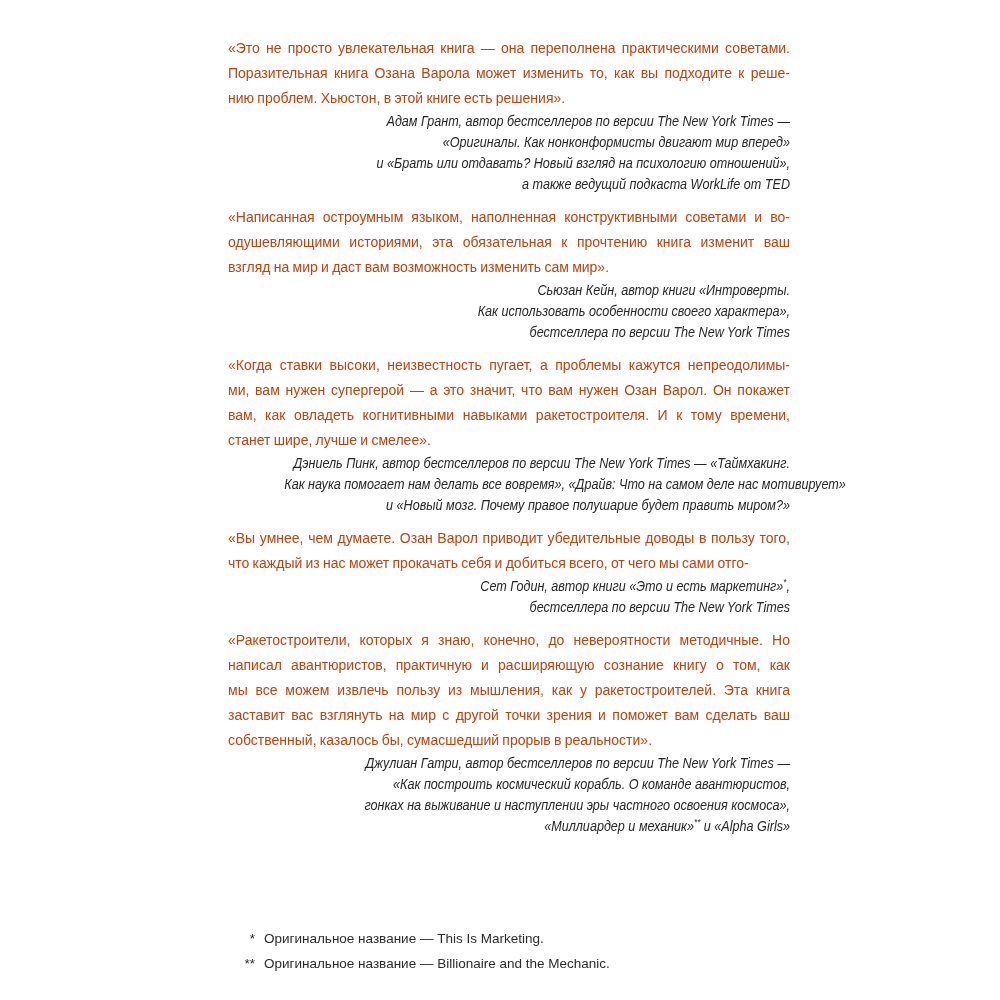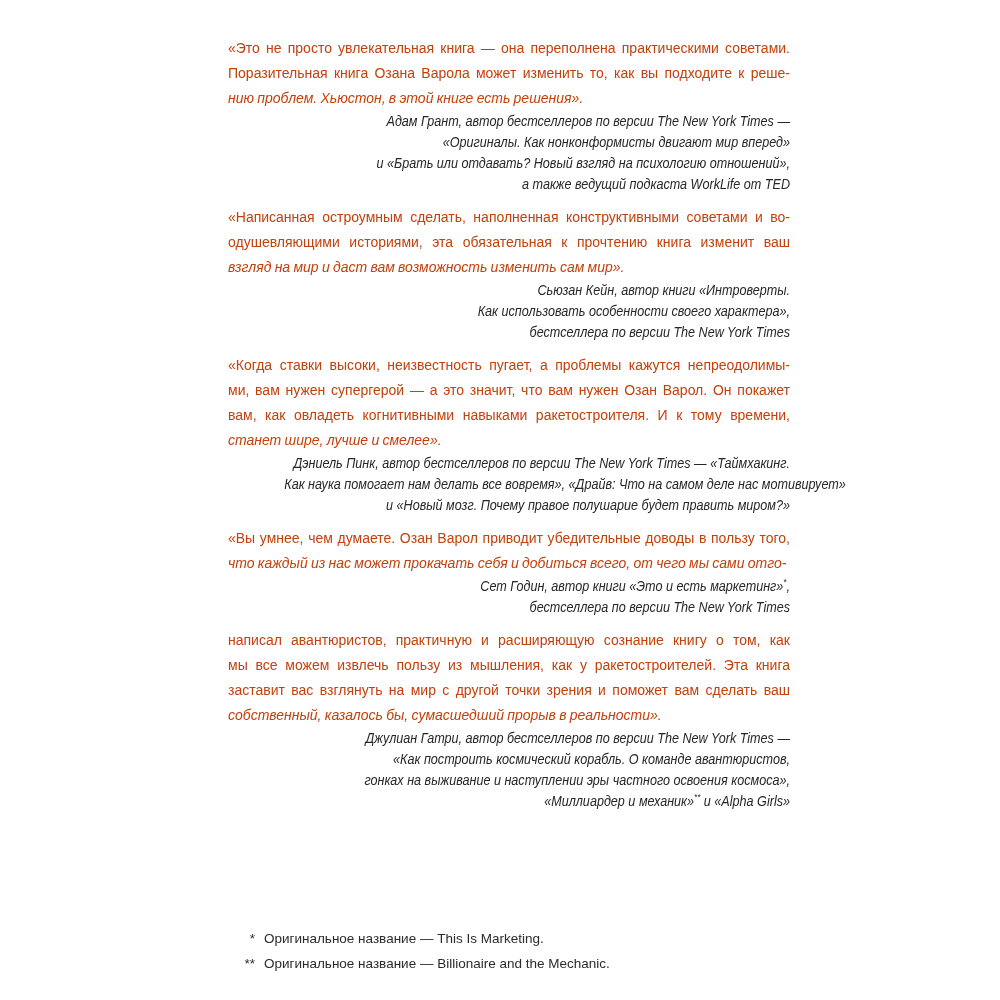--- a/index.html
+++ b/index.html
@@ -31,21 +31,20 @@
     line-height: 25px;
     word-spacing: -0.6px;
     color: #c2410c;
   }
   .quote-line {
     text-align: justify;
     text-align-last: justify;
   }
   .quote-line:last-child {
     text-align-last: left;
-    font-style: italic;
   }
   .attribution {
     font-size: 14px;
     font-style: italic;
     line-height: 21px;
     text-align: right;
     color: #262626;
     transform: scaleX(0.9);
     transform-origin: 100% 0;
   }
@@ -93,21 +92,21 @@
     <div class="attribution">
           <div class="attribution-line">Адам Грант, автор бестселлеров по версии The New York Times —</div>
           <div class="attribution-line">«Оригиналы. Как нонконформисты двигают мир вперед»</div>
           <div class="attribution-line">и «Брать или отдавать? Новый взгляд на психологию отношений»,</div>
           <div class="attribution-line">а также ведущий подкаста WorkLife от TED</div>
         </div>
   </section>
 
   <section class="review">
     <div class="quote">
-          <div class="quote-line">«Написанная остроумным сделать, наполненная конструктивными советами и во-</div>
+          <div class="quote-line">«Написанная остроумным языком, наполненная конструктивными советами и во-</div>
           <div class="quote-line">одушевляющими историями, эта обязательная к прочтению книга изменит ваш</div>
           <div class="quote-line">взгляд на мир и даст вам возможность изменить сам мир».</div>
         </div>
     <div class="attribution">
           <div class="attribution-line">Сьюзан Кейн, автор книги «Интроверты.</div>
           <div class="attribution-line">Как использовать особенности своего характера»,</div>
           <div class="attribution-line">бестселлера по версии The New York Times</div>
         </div>
   </section>
 
@@ -131,20 +130,21 @@
           <div class="quote-line">что каждый из нас может прокачать себя и добиться всего, от чего мы сами отго-</div>
         </div>
     <div class="attribution">
           <div class="attribution-line">Сет Годин, автор книги «Это и есть маркетинг»<sup>*</sup>,</div>
           <div class="attribution-line">бестселлера по версии The New York Times</div>
         </div>
   </section>
 
   <section class="review">
     <div class="quote">
+          <div class="quote-line">«Ракетостроители, которых я знаю, конечно, до невероятности методичные. Но</div>
           <div class="quote-line">написал авантюристов, практичную и расширяющую сознание книгу о том, как</div>
           <div class="quote-line">мы все можем извлечь пользу из мышления, как у ракетостроителей. Эта книга</div>
           <div class="quote-line">заставит вас взглянуть на мир с другой точки зрения и поможет вам сделать ваш</div>
           <div class="quote-line">собственный, казалось бы, сумасшедший прорыв в реальности».</div>
         </div>
     <div class="attribution">
           <div class="attribution-line">Джулиан Гатри, автор бестселлеров по версии The New York Times —</div>
           <div class="attribution-line">«Как построить космический корабль. О команде авантюристов,</div>
           <div class="attribution-line">гонках на выживание и наступлении эры частного освоения космоса»,</div>
           <div class="attribution-line">«Миллиардер и механик»<sup>**</sup> и «Alpha Girls»</div>

